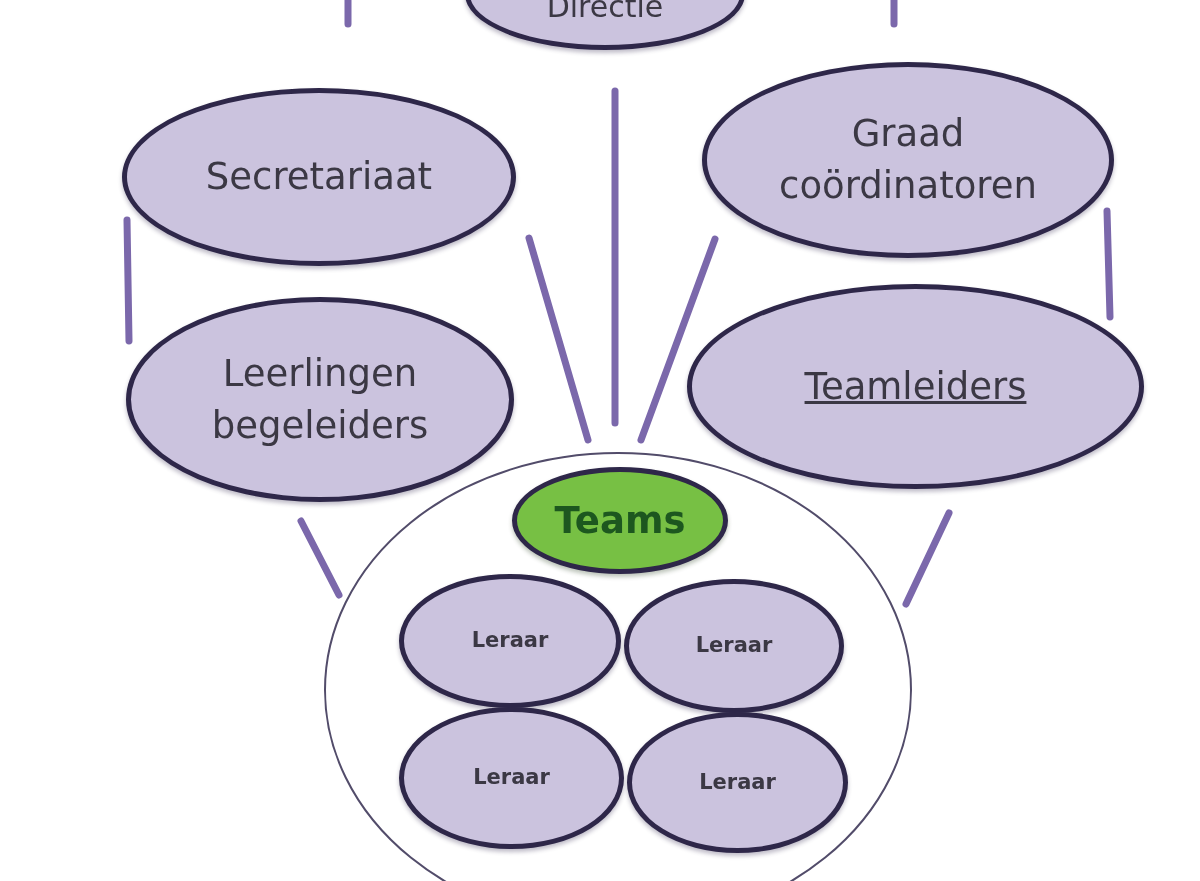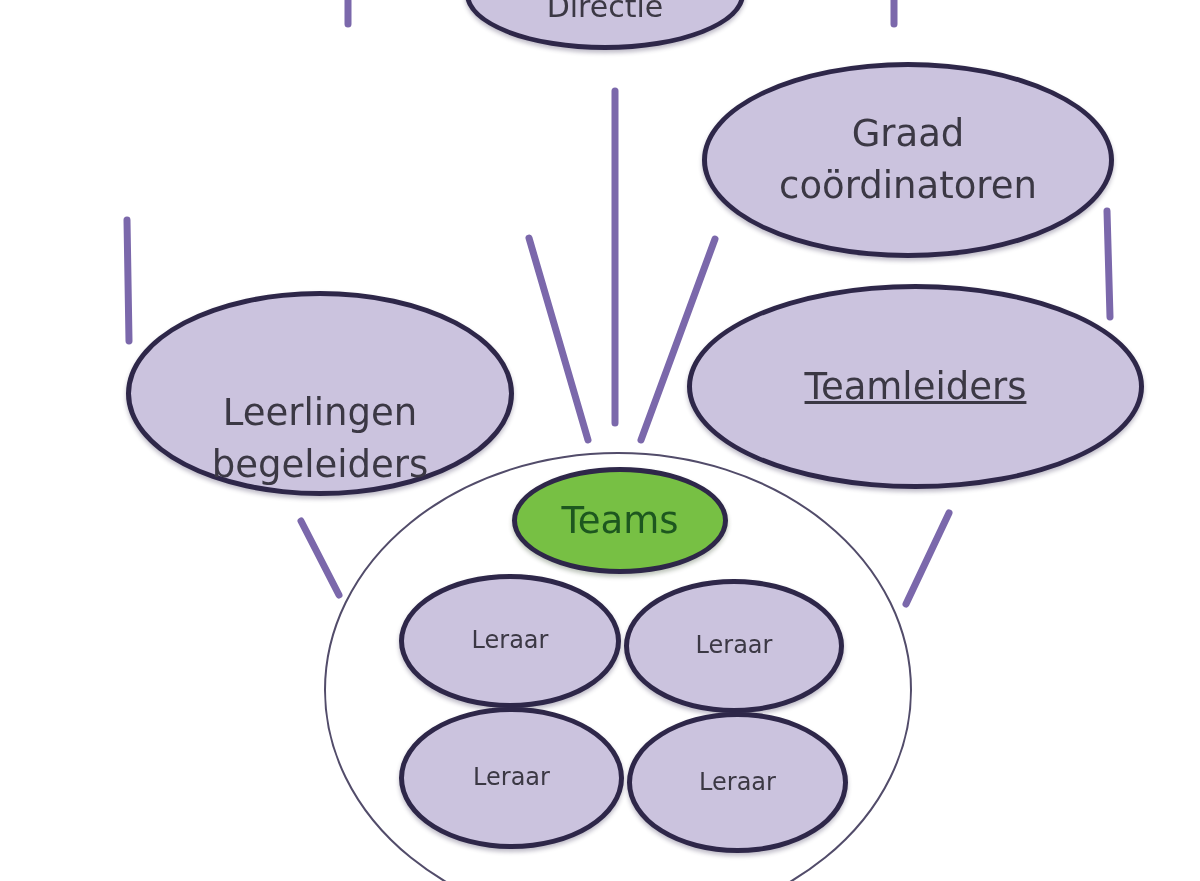--- a/index.html
+++ b/index.html
@@ -51,30 +51,31 @@
     display: block;
   }
   #node-directie {
     left: 465px; top: -62px; width: 280px; height: 112px;
     padding-top: 26px;
     font-size: 30px;
   }
   #node-secretariaat { left: 122px; top: 88px;  width: 394px; height: 178px; }
   #node-graad        { left: 702px; top: 62px;  width: 412px; height: 196px; }
   #node-graad .label { width: 260px; }
-  #node-leerlingen   { left: 126px; top: 291px; width: 388px; height: 205px; align-items: flex-end; }
+  #node-leerlingen   { left: 126px; top: 297px; width: 388px; height: 205px; }
   #node-leerlingen .label { width: 280px; }
   #node-teamleiders  { left: 687px; top: 284px; width: 457px; height: 205px; text-decoration: underline; }
   #node-teams {
     left: 512px; top: 467px; width: 216px; height: 107px;
     background: var(--teams-fill, #77c044);
     color: var(--teams-text, #1d571f);
     box-shadow: 0 3px 4px rgba(35, 60, 25, 0.30);
+    font-weight: bold;
   }
-  .node.leraar { font-size: 24px; }
+  .node.leraar { font-size: 21px; font-weight: bold; }
   #node-leraar-1 { left: 399px; top: 574px; width: 222px; height: 134px; }
   #node-leraar-2 { left: 624px; top: 579px; width: 220px; height: 134px; }
   #node-leraar-3 { left: 399px; top: 707px; width: 225px; height: 142px; }
   #node-leraar-4 { left: 627px; top: 712px; width: 221px; height: 141px; }
 </style>
 </head>
 <body>
 
 <div id="stage">
 
@@ -88,20 +89,23 @@
     <line class="connector" x1="529" y1="238" x2="588" y2="440"></line>
     <line class="connector" x1="715" y1="239" x2="641" y2="440"></line>
     <line class="connector" x1="301" y1="521" x2="339" y2="595"></line>
     <line class="connector" x1="949" y1="513" x2="906" y2="604"></line>
   </svg>
 
   <div class="node" id="node-directie">
     <span class="label">Directie</span>
   </div>
 
+  <div class="node" id="node-secretariaat">
+    <span class="label">Secretariaat</span>
+  </div>
 
   <div class="node" id="node-graad">
     <span class="label">Graad coördinatoren</span>
   </div>
 
   <div class="node" id="node-leerlingen">
     <span class="label">Leerlingen begeleiders</span>
   </div>
 
   <div class="node" id="node-teamleiders">

